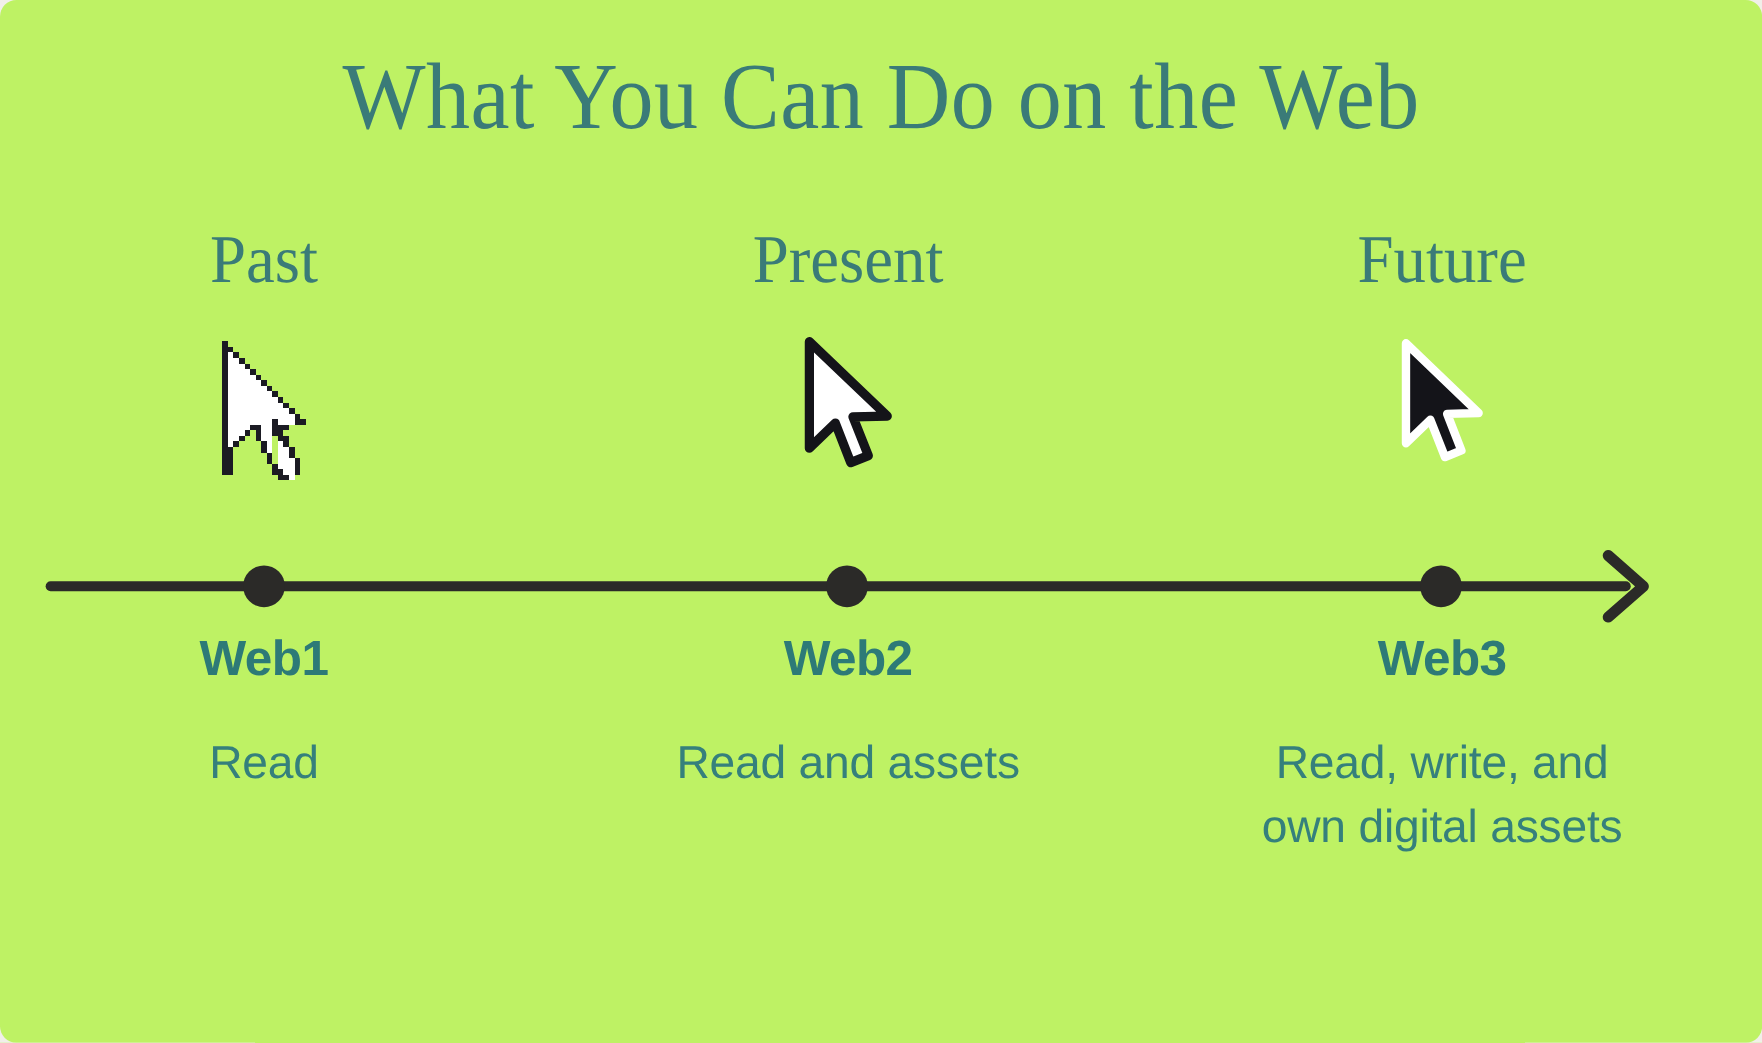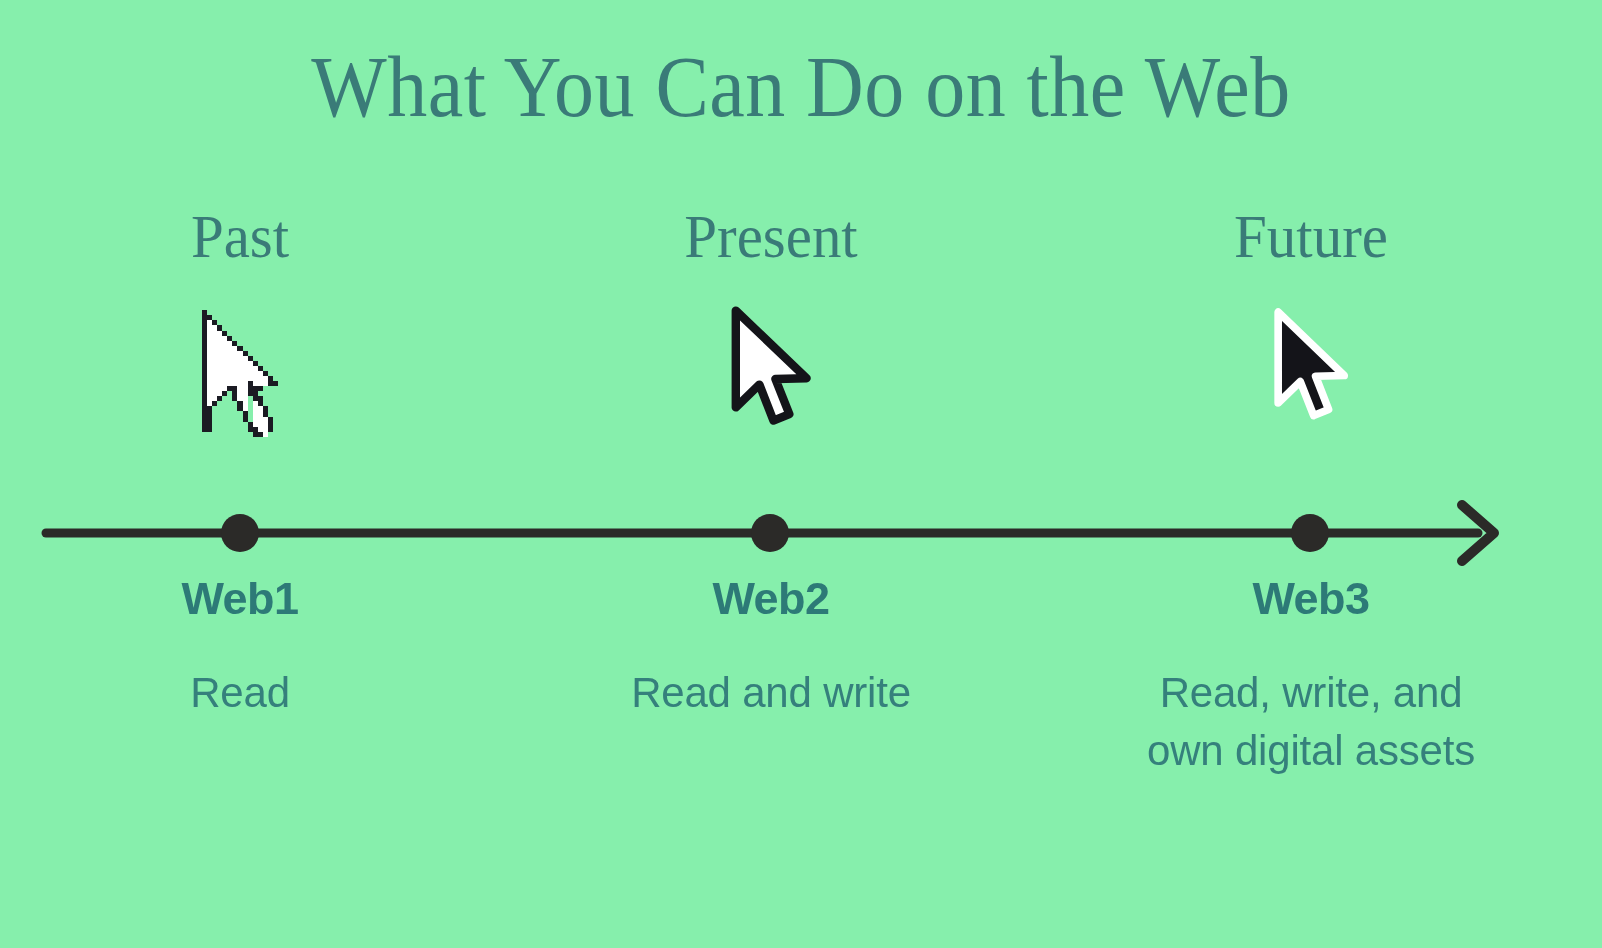--- a/index.html
+++ b/index.html
@@ -12,21 +12,22 @@
     height: 948px;
     background: #f1efe9;
     font-family: "Liberation Sans", sans-serif;
     overflow: hidden;
     position: relative;
   }
 
   .slide {
     position: absolute;
     inset: 0;
-    background: #86efac;
+    background: #bef264;
+    border-radius: 15px;
   }
 
   
   .title {
     position: absolute;
     top: 42px;
     left: 0;
     width: 1602px;
     text-align: center;
     font-family: "Liberation Serif", "DejaVu Serif", serif;
@@ -210,21 +211,21 @@
     <div class="cursor-wrap">
 
       <svg width="88" height="132" viewBox="0 0 22 33">
         <path d="M2.2 1.4 L2.2 25.6 L8.1 19.9 L11.6 28.9
                  L15.6 27.3 L12.1 18.5 L19.9 18.3 Z" fill="#ffffff" stroke="#141419" stroke-width="2.1" stroke-linejoin="round" stroke-linecap="round"></path>
       </svg>
     </div>
 
     <div class="node-label">Web2</div>
 
-    <div class="node-desc">Read and write</div>
+    <div class="node-desc">Read and assets</div>
   </div>
 
   <div class="col col-future">
 
     <div class="era">Future</div>
 
     <div class="cursor-wrap">
 
       <svg width="84" height="128" viewBox="0 0 22 33">
         <path d="M2.4 1.6 L2.4 25.4 L8.2 19.8 L11.7 28.7

